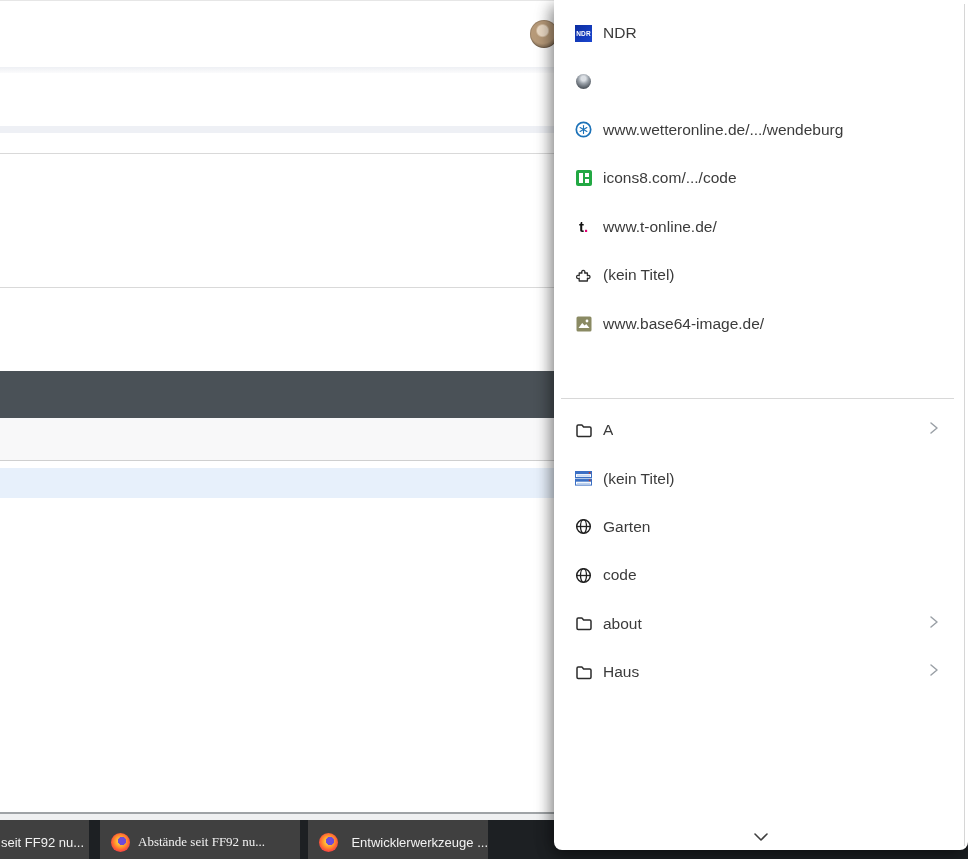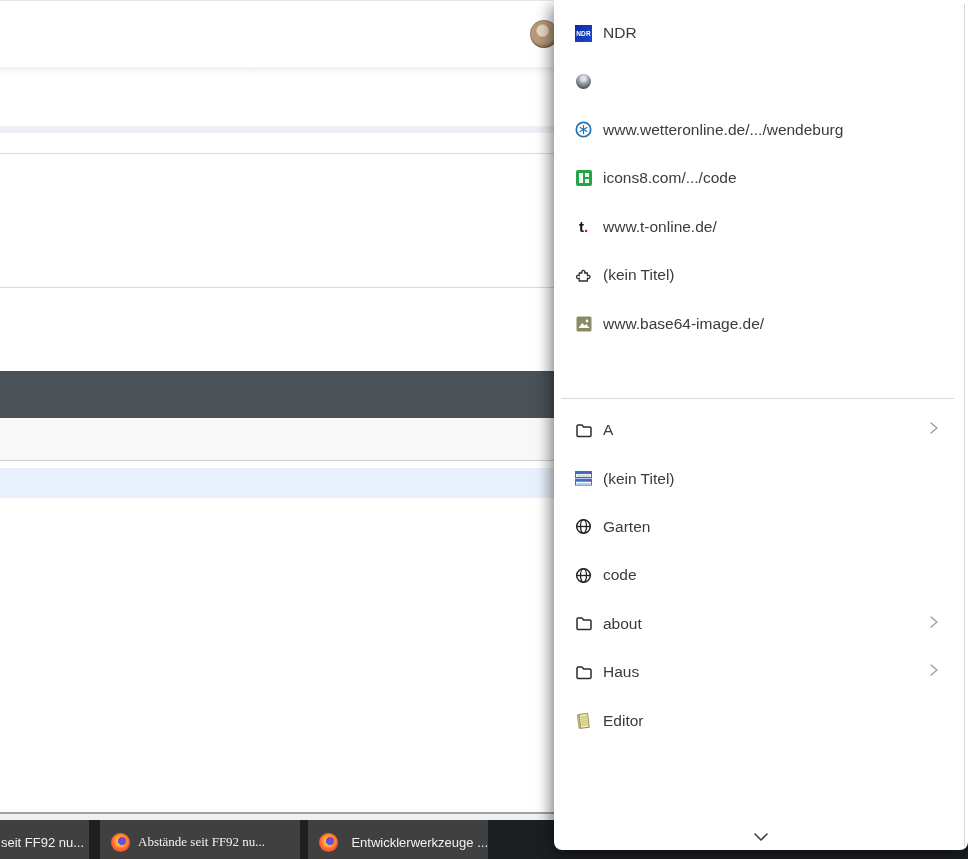--- a/index.html
+++ b/index.html
@@ -226,38 +226,20 @@
           <span class="ic">
             <svg width="17" height="17" viewBox="0 0 17 17">
       <path d="M2 13.2 V4.3 c0-.7.5-1.2 1.2-1.2 h3.4 c.3 0 .6.1.8.4 l1.2 1.5 h6.2 c.7 0 1.2.5 1.2 1.2 v7 c0 .7-.5 1.2-1.2 1.2 H3.2 c-.7 0-1.2-.5-1.2-1.2 Z" fill="none" stroke="#2b2b2b" stroke-width="1.5" stroke-linejoin="round"></path>
             </svg>
           </span>
           <span class="lbl">Haus</span>
           <span class="chev"><svg width="12" height="14" viewBox="0 0 12 14">
   <polyline points="3,2 9,7 3,12" fill="none" stroke="#9aa0a6" stroke-width="1.5" stroke-linecap="round" stroke-linejoin="round"></polyline>
             </svg></span>
         </li>
-        <li class="mi">
-          <span class="ic">
-            <svg width="17" height="17" viewBox="0 0 17 17">
-      <g transform="rotate(-7 8 9)">
-        <rect x="4.5" y="2" width="9" height="14" fill="#efe9ab" stroke="#8f874b" stroke-width="0.9"></rect>
-        <rect x="3.2" y="2.4" width="1.6" height="13.4" fill="#d6cc85" stroke="#8f874b" stroke-width="0.7"></rect>
-        <g stroke="#b5ab6a" stroke-width="0.7">
-          <line x1="6" y1="5" x2="12.5" y2="5"></line>
-                  <line x1="6" y1="7" x2="12.5" y2="7"></line>
-          <line x1="6" y1="9" x2="12.5" y2="9"></line>
-                  <line x1="6" y1="11" x2="12.5" y2="11"></line>
-          <line x1="6" y1="13" x2="12.5" y2="13"></line>
-        </g>
-      </g>
-            </svg>
-          </span>
-          <span class="lbl">Editor</span>
-        </li>
       </ul>
     <div class="menu-fade"></div>
     <div class="scroll-btn">
       <svg width="16" height="10" viewBox="0 0 16 10">
         <polyline points="2,2 8,8 14,2" fill="none" stroke="#3f3f3f" stroke-width="1.6" stroke-linecap="round" stroke-linejoin="round"></polyline>
       </svg>
     </div>
     <div class="menu-right-line"></div>
   </div>
 

